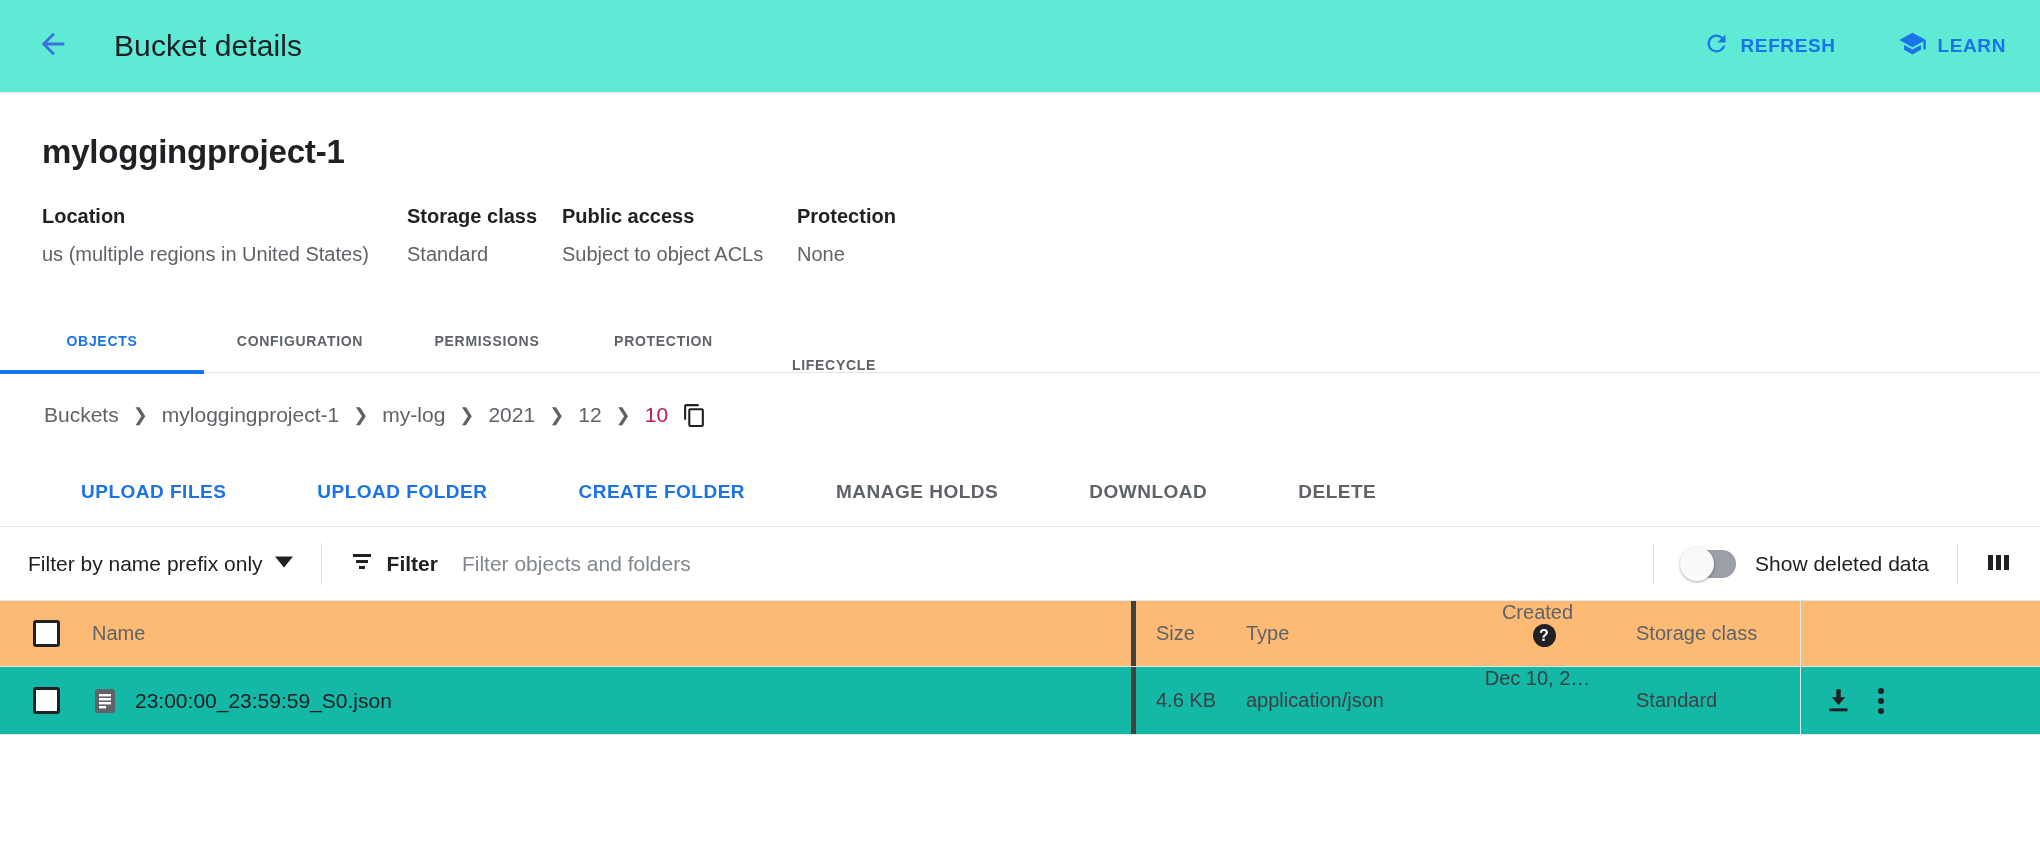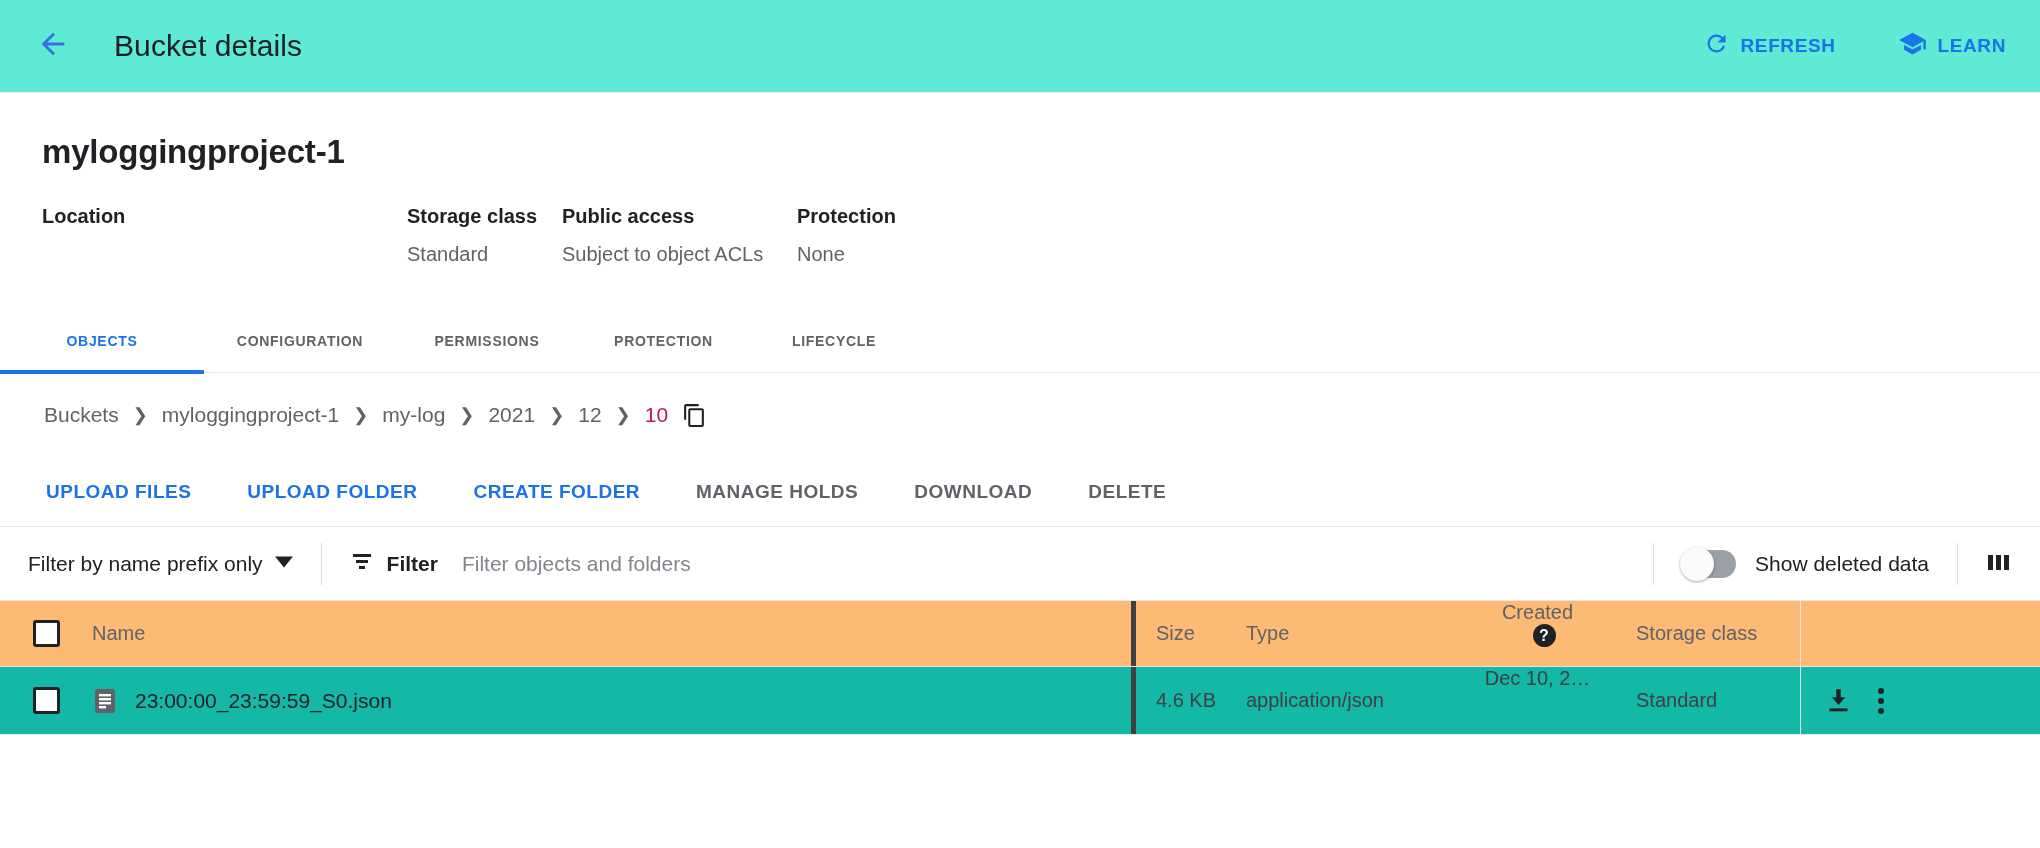--- a/index.html
+++ b/index.html
@@ -110,21 +110,21 @@
     content: "";
     position: absolute;
     left: 0; right: 0; bottom: -1px;
     height: 4px;
     background: #1a73e8;
   }
   .tab.t0 { width: 204px; }
   .tab.t1 { width: 192px; }
   .tab.t2 { width: 182px; }
   .tab.t3 { width: 171px; }
-  .tab.t4 { width: 170px; }
+  .tab.t4 { width: 170px; align-items: flex-end; }
 
   
   .breadcrumb {
     display: flex;
     align-items: center;
     padding-left: 44px;
     height: 84px;
     font-size: 21px;
     color: #5f6368;
   }
@@ -148,20 +148,21 @@
     border-bottom: 1px solid #e4e6e8;
   }
   .action-btn {
     font-size: 19px;
     font-weight: 600;
     letter-spacing: .5px;
     color: #1a73e8;
     cursor: pointer;
     margin-right: 56px;
     white-space: nowrap;
+    margin-left: 35px;
   }
   .action-btn.disabled { color: #5f6368; }
 
   
   .filterbar {
     display: flex;
     align-items: center;
     height: 74px;
     padding: 0 28px 0 28px;
     border-bottom: 1px solid #e4e6e8;
@@ -330,20 +331,21 @@
     </span>
     <span>LEARN</span>
   </div>
 </div>
 
 <div class="summary">
   <div class="bucket-name">myloggingproject-1</div>
   <div class="meta-row">
     <div class="meta-col c0">
       <div class="meta-label">Location</div>
+      <div class="meta-value">us (multiple regions in United States)</div>
     </div>
     <div class="meta-col c1">
       <div class="meta-label">Storage class</div>
       <div class="meta-value">Standard</div>
     </div>
     <div class="meta-col c2">
       <div class="meta-label">Public access</div>
       <div class="meta-value">Subject to object ACLs</div>
     </div>
     <div class="meta-col c3">

